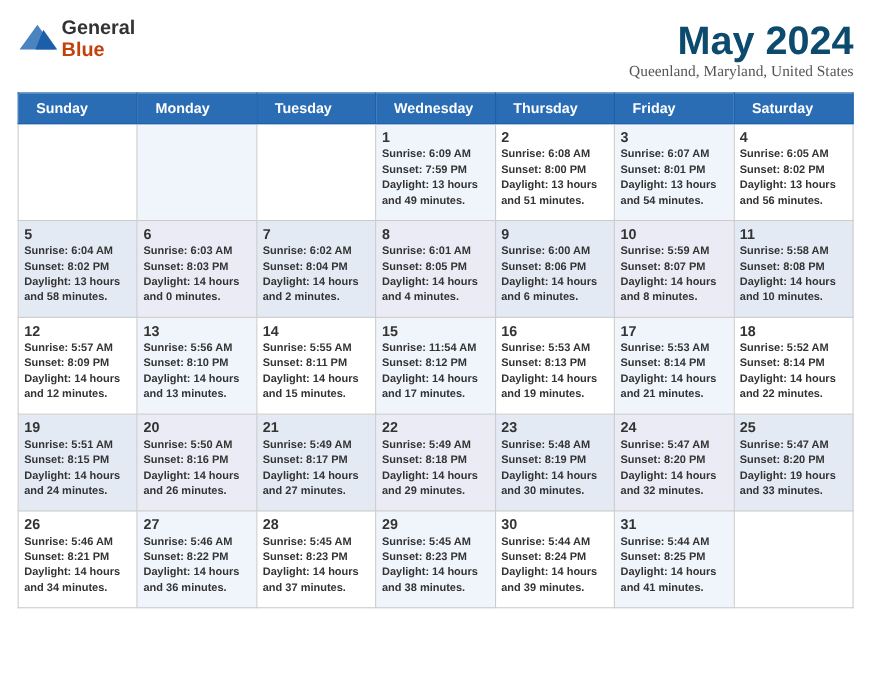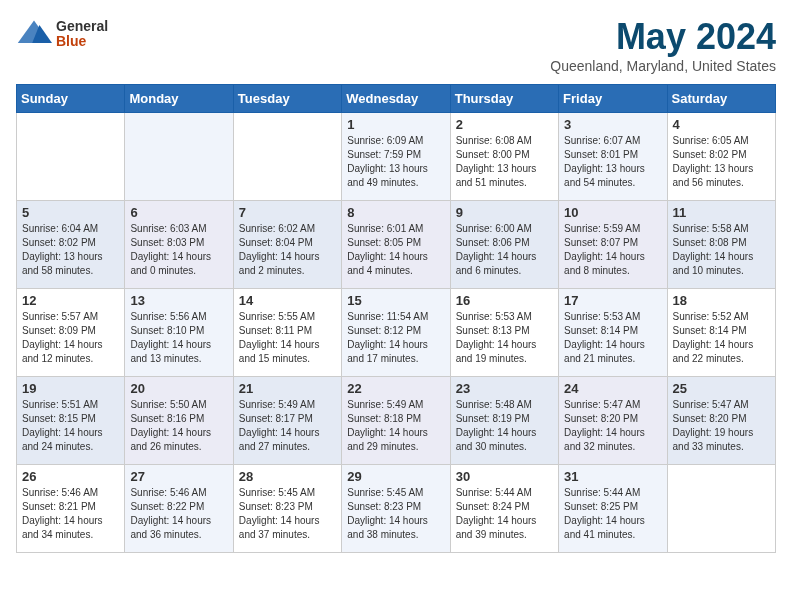--- a/index.html
+++ b/index.html
@@ -15,53 +15,54 @@
       justify-content: space-between;
       align-items: flex-start;
       margin-bottom: 10px;
     }
     .logo {
       display: flex;
       align-items: center;
       gap: 4px;
     }
     .logo-text {
-      font-size: 14px;
+      font-size: 18px;
       font-weight: bold;
       line-height: 1.1;
     }
     .logo-text .general { color: #333; }
     .logo-text .blue { color: #c2410c; }
     .logo-icon {
       width: 36px;
       height: 36px;
     }
     .title-block {
       text-align: right;
     }
     .month-title {
       font-size: 36px;
       font-weight: bold;
       color: #0c4a6e;
     }
     .location {
       font-size: 14px;
       color: #555;
+      font-family: Liberation Serif, serif;
     }
     table {
       width: 100%;
       border-collapse: collapse;
       table-layout: fixed;
     }
     th {
       background-color: #2a6db5;
       color: #fff;
       font-size: 13px;
       font-weight: bold;
-      padding: 6px 4px;
+      padding: 6px 16px;
       text-align: left;
       border: 1px solid #1a5fa8;
     }
     td {
       border: 1px solid #ccc;
       vertical-align: top;
       padding: 4px 5px;
       font-size: 10.5px;
       color: #333;
       height: 88px;
@@ -76,20 +77,21 @@
     .day-number {
       font-weight: bold;
       font-size: 13px;
       display: block;
       margin-bottom: 2px;
     }
     .cell-info {
       font-size: 10px;
       line-height: 1.4;
       color: #333;
+      font-weight: bold;
     }
     tr:nth-child(even) td {
       background: #eef2f8;
     }
     tr:nth-child(even) td:nth-child(odd) {
       background: #e4eaf4;
     }
     
     thead tr th {
       background: #2a6db5 !important;

